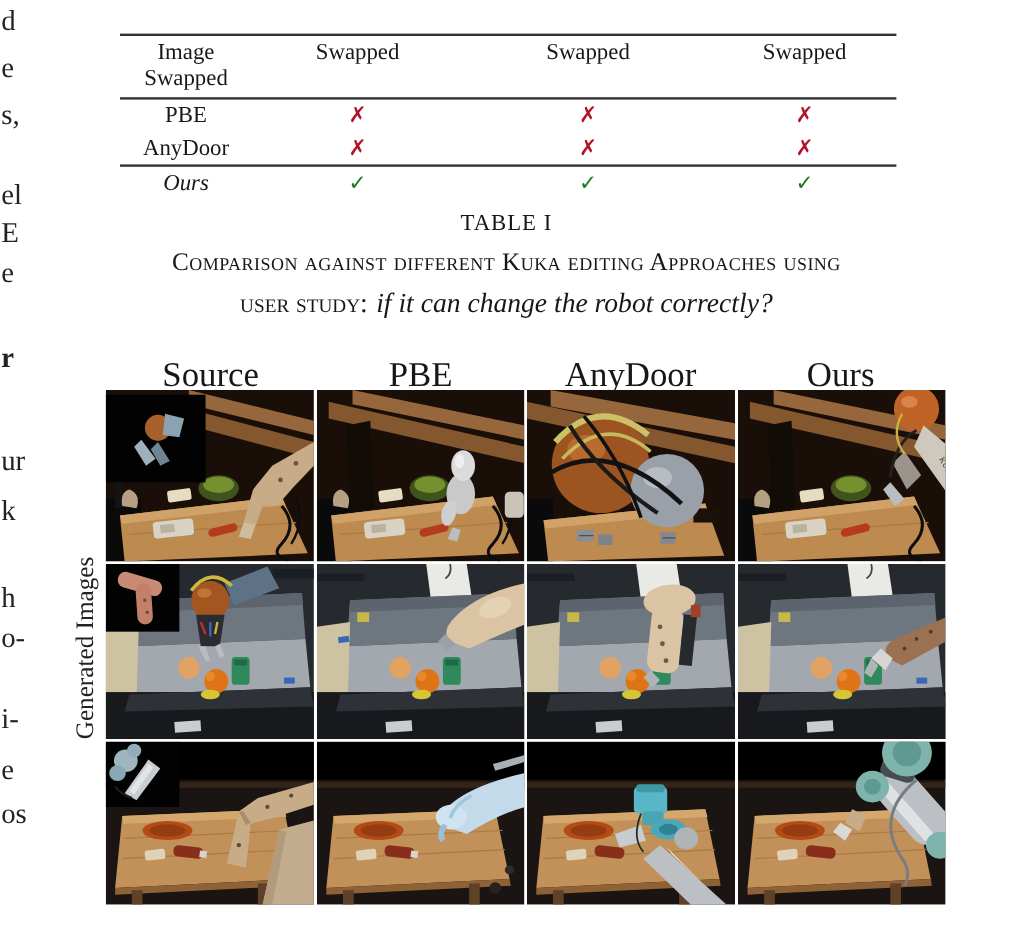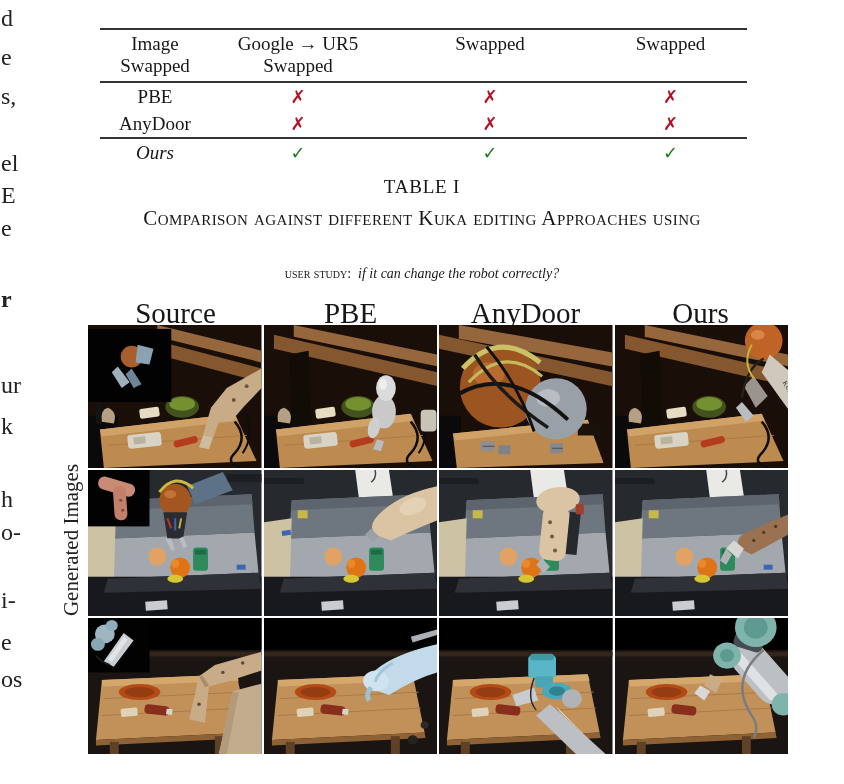--- a/index.html
+++ b/index.html
@@ -19,21 +19,21 @@
   .trow .tgrid div{text-align:center;}
   .rulerow{border-top:2.5px solid #333;}
   .method-ours{font-style:italic;}
   .mark{font-weight:bold;font-size:18px;font-family:"DejaVu Sans",sans-serif;}
   .mark.cross{color:#b11226;}
   .mark.check{color:#1d7a1d;}
   
   .capblock{position:absolute;left:44px;width:756px;text-align:center;}
   .tlabel{top:176px;font-size:19px;letter-spacing:0.8px;}
   .cap1{top:206px;font-size:21px;font-variant:small-caps;letter-spacing:0.4px;}
-  .cap2{top:240px;font-size:14px;margin-top:26px;}
+  .cap2{top:240px;font-size:23px;}
   .cap2 .sc{font-variant:small-caps;margin-right:7px;}
   .cap2 .it{font-style:italic;}
   
   .fig-col-header{position:absolute;top:297px;width:175px;text-align:center;font-size:29px;}
   .fig-row-label{
     position:absolute;left:71px;top:540px;transform:translate(-50%,-50%) rotate(-90deg);
     white-space:nowrap;font-size:21px;color:#222;
   }
   .imggrid{
     position:absolute;left:88px;top:325px;width:700px;height:429px;
@@ -74,21 +74,20 @@
 <span class="frag" style="top:487px">h</span>
 <span class="frag" style="top:520px">o-</span>
 <span class="frag" style="top:588px">i-</span>
 <span class="frag" style="top:630px">e</span>
 <span class="frag" style="top:667px">os</span>
 
 <div class="tablewrap">
   <div class="thead">
     <div class="tgrid">
       <div>Image</div>
-      <div>Google → UR5</div>
       <div>Swapped</div>
       <div>Swapped</div>
       <div>Swapped</div>
       <div>Swapped</div>
     </div>
   </div>
   <div class="trow">
     <div class="tgrid">
       <div>PBE</div>
       <div><span class="mark cross">✗</span></div>

